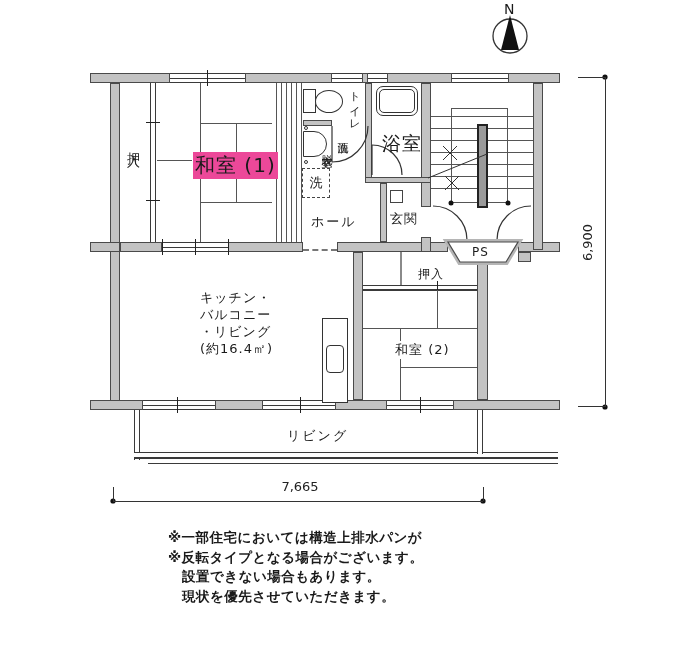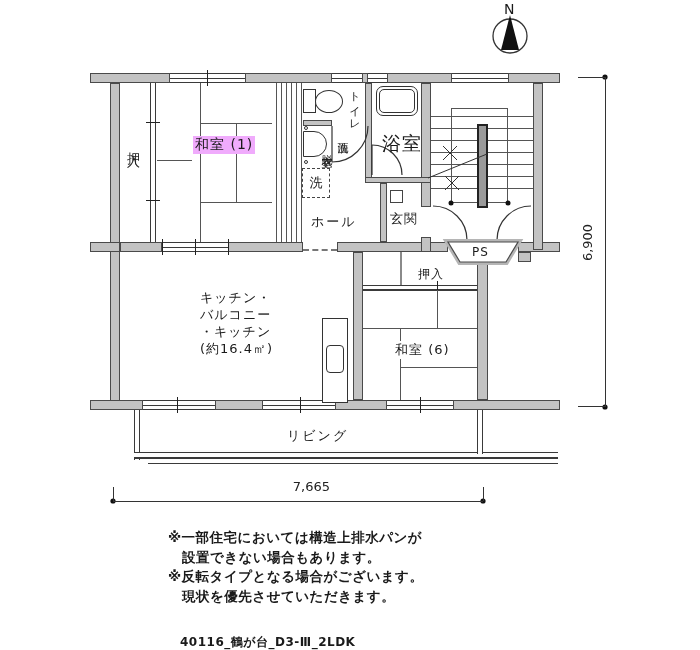--- a/index.html
+++ b/index.html
@@ -151,48 +151,47 @@
     <polygon points="510,15 501,50 519,50" fill="#111"></polygon>
 
     <circle cx="113" cy="501" r="2.6" fill="#111"></circle>
     <circle cx="483" cy="501" r="2.6" fill="#111"></circle>
     <circle cx="605" cy="77" r="2.6" fill="#111"></circle>
     <circle cx="605" cy="407" r="2.6" fill="#111"></circle>
   </svg>
 
   <div class="lbl" style="left:504px;top:1px;font-size:14px">N</div>
   <div class="lbl vert" style="left:124px;top:142px;font-size:13px">押入</div>
-  <div class="lbl" style="left:193px;top:136px;font-size:14px;background:#f0abfc;padding:0 2px">和室 (1)</div>
+  <div class="lbl" style="left:193px;top:152px;font-size:20px;background:#ec4899;padding:0 2px">和室 (1)</div>
   <div class="lbl vert" style="left:346px;top:84px;font-size:11px;letter-spacing:1px">トイレ</div>
   <div class="lbl vert" style="left:334px;top:133px;font-size:11px;letter-spacing:1px">洗面</div>
   <div class="lbl vert" style="left:318px;top:146px;font-size:11px;letter-spacing:1px">脱衣室</div>
   <div class="lbl" style="left:382px;top:131px;font-size:19px">浴室</div>
   <div class="lbl" style="left:311px;top:213px;font-size:13px;letter-spacing:2px">ホール</div>
   <div class="lbl" style="left:390px;top:210px;font-size:13px">玄関</div>
   <div class="lbl" style="left:472px;top:245px;font-size:12px;letter-spacing:1px">PS</div>
   <div class="lbl" style="left:418px;top:266px;font-size:12px">押入</div>
-  <div class="lbl" style="left:393px;top:341px;font-size:13px;background:#fff;padding:0 2px">和室 (6)</div>
+  <div class="lbl" style="left:393px;top:341px;font-size:13px;background:#fff;padding:0 2px">和室 (2)</div>
   <div class="lbl" style="left:200px;top:289px;font-size:13px;line-height:17px;letter-spacing:1px">
     <div>キッチン・</div>
     <div>バルコニー</div>
-    <div>・キッチン</div>
+    <div>・リビング</div>
     <div>(約16.4㎡)</div>
   </div>
   <div class="lbl" style="left:287px;top:427px;font-size:13px;letter-spacing:2px">リビング</div>
 
   <div class="dim" style="left:113px;top:501px;width:370px;height:1px"></div>
   <div class="dim" style="left:113px;top:487px;width:1px;height:14px"></div>
   <div class="dim" style="left:483px;top:487px;width:1px;height:14px"></div>
-  <div class="lbl" style="left:270px;top:479px;width:60px;text-align:right;font-size:13px;color:#222;letter-spacing:0">7,665</div>
+  <div class="lbl" style="left:270px;top:479px;width:60px;text-align:center;font-size:13px;color:#222;letter-spacing:0">7,665</div>
   <div class="dim" style="left:605px;top:77px;width:1px;height:330px"></div>
   <div class="dim" style="left:578px;top:77px;width:27px;height:1px"></div>
   <div class="dim" style="left:578px;top:406px;width:27px;height:1px"></div>
   <div class="lbl" style="left:562px;top:235px;width:50px;text-align:center;font-size:13px;color:#222;letter-spacing:0;transform:rotate(-90deg)">6,900</div>
 
   <div class="notes">
     <div>※一部住宅においては構造上排水パンが</div>
+    <div>※反転タイプとなる場合がございます。</div>
     <div>　設置できない場合もあります。</div>
-    <div>※反転タイプとなる場合がございます。</div>
     <div>　現状を優先させていただきます。</div>
   </div>
-  <div class="lbl" style="left:180px;top:634px;font-size:12px;font-weight:600;letter-spacing:0.5px">40116_鶴が台_D3-Ⅲ_2LDK</div>
 
 </div>
 
 </body></html>

